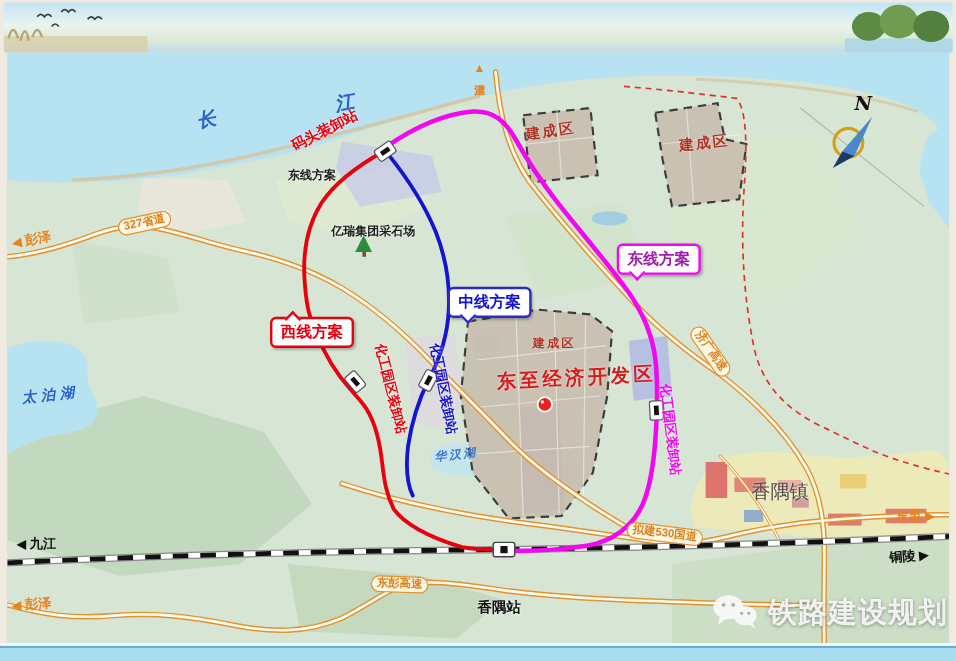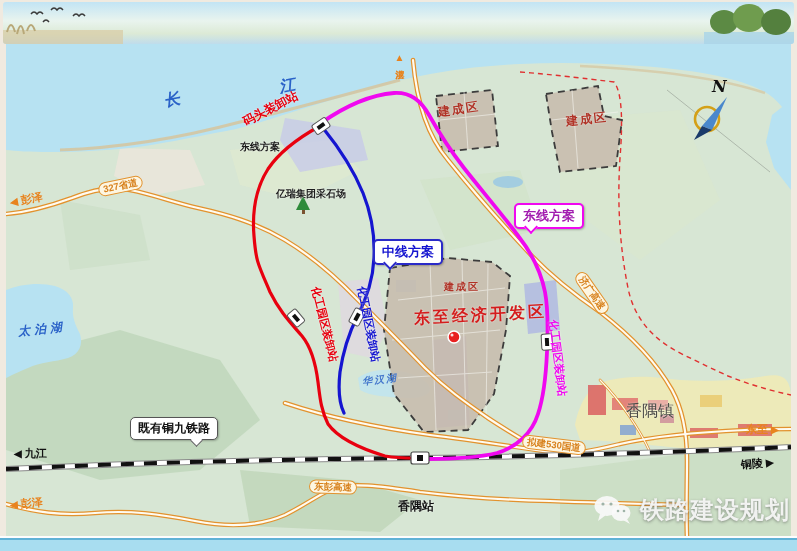--- a/index.html
+++ b/index.html
@@ -221,31 +221,31 @@
 
     <span class="lbl poi" style="left:234px;top:97px;">东线方案</span>
     <span class="lbl poi" style="left:270px;top:144px;">亿瑞集团采石场</span>
 
     <span class="lbl builtup" style="left:432px;top:59px;transform:rotate(-8deg);">建成区</span>
     <span class="lbl builtup" style="left:560px;top:69px;transform:rotate(-6deg);">建成区</span>
     <span class="lbl builtup" style="left:438px;top:237px;font-size:10px;">建成区</span>
     <span class="lbl devzone" style="left:408px;top:262px;transform:rotate(-3deg);">东至经济开发区</span>
     <span class="lbl town" style="left:620px;top:358px;">香隅镇</span>
 
+    <div class="plan-box" style="left:219px;top:220px;border:2px solid #e8000f;color:#e8000f;">
+      <span>西线方案</span>
+      <span class="tail t" style="border-top:2px solid #e8000f;border-left:2px solid #e8000f;"></span>
+    </div>
     <div class="plan-box" style="left:367px;top:195px;border:2px solid #2a2ac8;color:#1515d0;text-align:center;">
       <span>中线方案</span>
       <span class="tail b" style="border-bottom:2px solid #2a2ac8;border-right:2px solid #2a2ac8;"></span>
     </div>
     <div class="plan-box" style="left:508px;top:159px;border:2px solid #f008f0;color:#a21caf;">
       <span>东线方案</span>
       <span class="tail b" style="border-bottom:2px solid #f008f0;border-right:2px solid #f008f0;"></span>
-    </div>
-    <div class="plan-box" style="left:124px;top:373px;border:1.5px solid #555;color:#111;font-size:12px;">
-      <span>既有铜九铁路</span>
-      <span class="tail br" style="border-bottom:1.5px solid #555;border-right:1.5px solid #555;"></span>
     </div>
 
     <span class="badge" style="left:92px;top:135px;transform:rotate(-12deg);">327省道</span>
     <span class="badge" style="left:516px;top:394px;transform:rotate(7deg);">拟建530国道</span>
     <span class="badge" style="left:303px;top:436px;transform:rotate(2deg);">东彭高速</span>
     <span class="badge" style="left:562px;top:242px;transform:rotate(55deg);">济广高速</span>
 
     <span class="dir orange" style="left:4px;top:148px;transform:rotate(-10deg);"><span class="arr">◀</span> <span>彭泽</span></span>
     <span class="dir orange" style="left:4px;top:452px;transform:rotate(-4deg);"><span class="arr">◀</span> <span>彭泽</span></span>
     <span class="dir black" style="left:8px;top:402px;"><span class="arr">◀</span> <span>九江</span></span>

